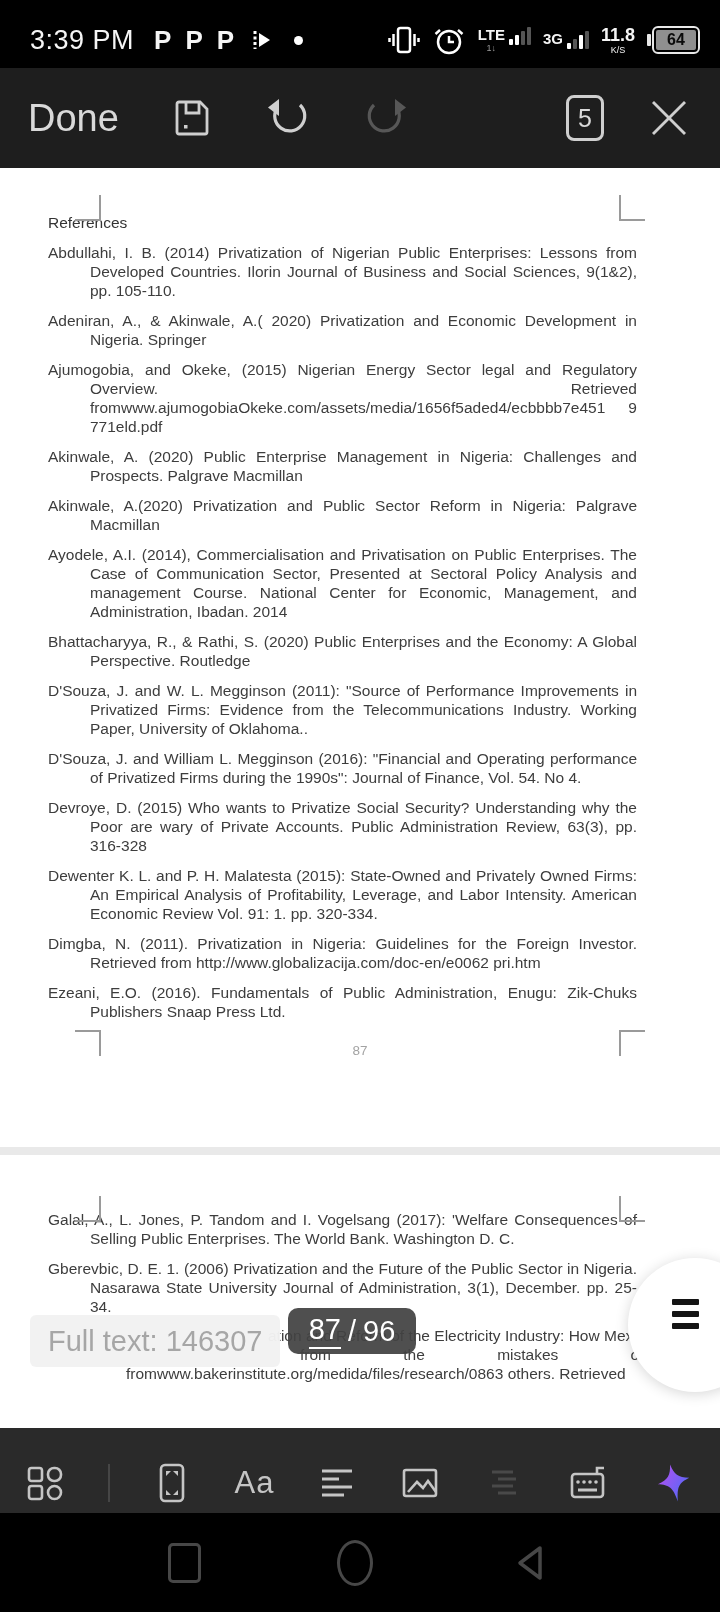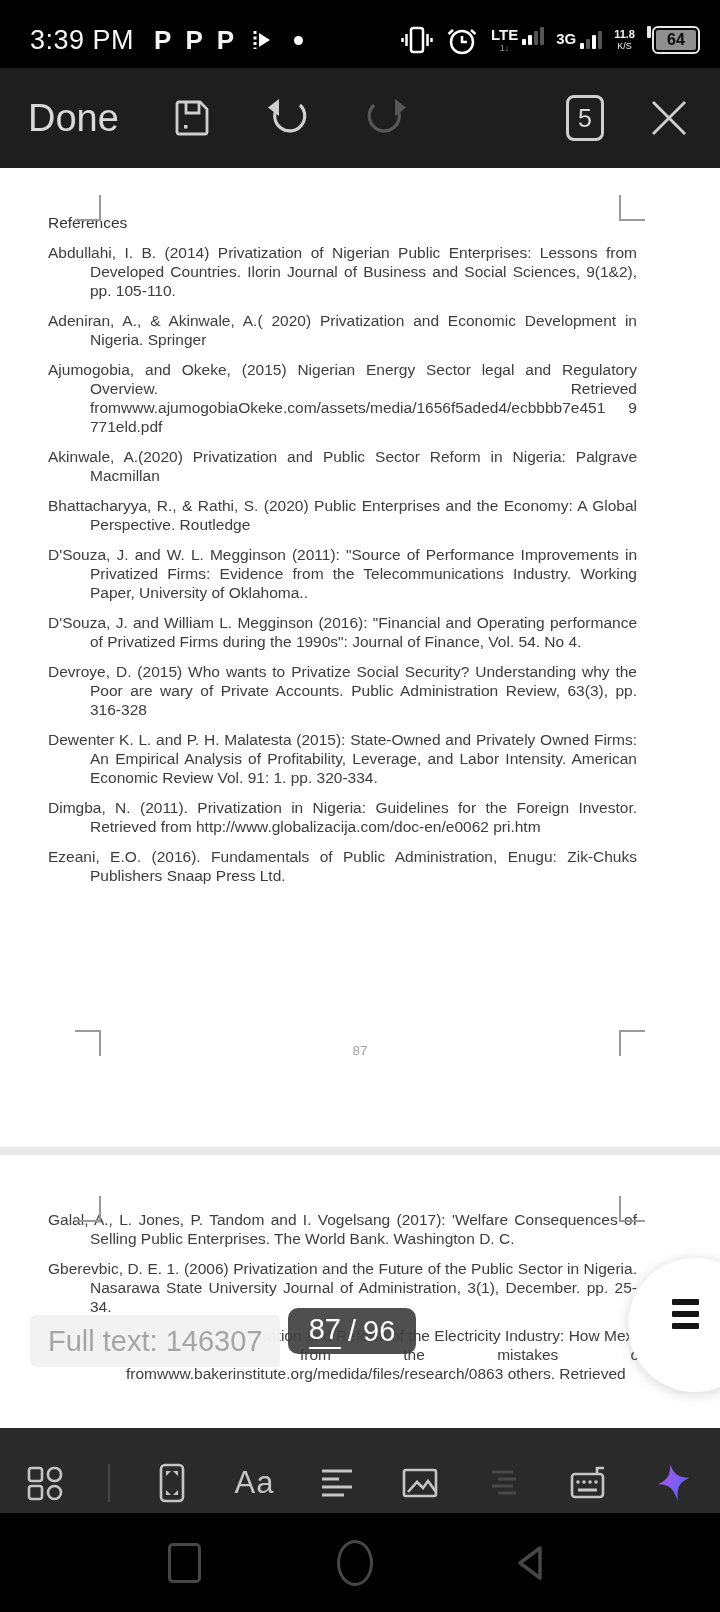--- a/index.html
+++ b/index.html
@@ -18,23 +18,23 @@
   .sb-dot{ width:9px; height:9px; border-radius:50%; background:#fff; margin-left:6px; }
   .sb-right{ margin-left:auto; display:flex; align-items:center; gap:12px; }
   .net{ display:flex; align-items:flex-start; gap:4px; }
   .net-col{ display:flex; flex-direction:column; align-items:center; line-height:1; }
   .net-label{ font-size:15px; font-weight:700; }
   .net-sub{ font-size:9px; color:#9a9a9a; margin-top:2px; }
   .bars{ display:flex; align-items:flex-end; gap:2px; height:18px; }
   .bars i{ width:4px; border-radius:1px; background:#555; display:block; }
   .bars i.on{ background:#fff; }
   .speed-col{ display:flex; flex-direction:column; align-items:center; line-height:1; }
-  .speed-v{ font-size:11px; font-weight:700; }
+  .speed-v{ font-size:18px; font-weight:700; }
   .speed-u{ font-size:9px; margin-top:2px; }
-  .battery{ display:flex; align-items:flex-start; }
+  .battery{ display:flex; align-items:center; }
   .bat-nub{ width:4px; height:12px; background:#e8e8e8; border-radius:1px; margin-right:1px; }
   .bat-body{ width:48px; height:28px; border:2.5px solid #e8e8e8; border-radius:6px; padding:2px; }
   .bat-fill{ width:100%; height:100%; background:#8f8f8f; border-radius:2px;
     display:flex; align-items:center; justify-content:center; font-size:16px; font-weight:700; color:#0a0a0a; }
   
   .app-toolbar{ position:absolute; top:68px; left:0; width:720px; height:100px;
     background:#1e1e1e; display:flex; align-items:center; padding:8px 28px; }
   .done{ font-size:38px; color:#d9d9d9; }
   .tb-icon{ margin-left:52px; display:flex; align-items:center; }
   .dim{ opacity:.32; }
@@ -196,21 +196,23 @@
 <div class="doc-area">
 
   <div class="page page1">
     <div class="corner c-tl"></div>
     <div class="corner c-tr"></div>
     <div class="content">
       <div class="ref-heading">References</div>
       <p class="ref">Abdullahi, I. B. (2014) Privatization of Nigerian Public Enterprises: Lessons from Developed Countries. Ilorin Journal of Business and Social Sciences, 9(1&amp;2), pp. 105-110.</p>
       <p class="ref">Adeniran, A., &amp; Akinwale, A.( 2020) Privatization and Economic Development in Nigeria. Springer</p>
       <p class="ref">Ajumogobia, and Okeke, (2015) Nigerian Energy Sector legal and Regulatory Overview. Retrieved fromwww.ajumogobiaOkeke.com/assets/media/1656f5aded4/ecbbbb7e451 9 771eld.pdf</p>
+      <p class="ref">Akinwale, A. (2020) Public Enterprise Management in Nigeria: Challenges and Prospects. Palgrave Macmillan</p>
       <p class="ref">Akinwale, A.(2020) Privatization and Public Sector Reform in Nigeria: Palgrave Macmillan</p>
+      <p class="ref">Ayodele, A.I. (2014), Commercialisation and Privatisation on Public Enterprises. The Case of Communication Sector, Presented at Sectoral Policy Analysis and management Course. National Center for Economic, Management, and Administration, Ibadan. 2014</p>
       <p class="ref">Bhattacharyya, R., &amp; Rathi, S. (2020) Public Enterprises and the Economy: A Global Perspective. Routledge</p>
       <p class="ref">D'Souza, J. and W. L. Megginson (2011): "Source of Performance Improvements in Privatized Firms: Evidence from the Telecommunications Industry. Working Paper, University of Oklahoma..</p>
       <p class="ref">D'Souza, J. and William L. Megginson (2016): "Financial and Operating performance of Privatized Firms during the 1990s": Journal of Finance, Vol. 54. No 4.</p>
       <p class="ref">Devroye, D. (2015) Who wants to Privatize Social Security? Understanding why the Poor are wary of Private Accounts. Public Administration Review, 63(3), pp. 316-328</p>
       <p class="ref">Dewenter K. L. and P. H. Malatesta (2015): State-Owned and Privately Owned Firms: An Empirical Analysis of Profitability, Leverage, and Labor Intensity. American Economic Review Vol. 91: 1. pp. 320-334.</p>
       <p class="ref">Dimgba, N. (2011). Privatization in Nigeria: Guidelines for the Foreign Investor. Retrieved from http://www.globalizacija.com/doc-en/e0062 pri.htm</p>
       <p class="ref">Ezeani, E.O. (2016). Fundamentals of Public Administration, Enugu: Zik-Chuks Publishers Snaap Press Ltd.</p>
     </div>
     <div class="corner c-bl"></div>
     <div class="corner c-br"></div>

